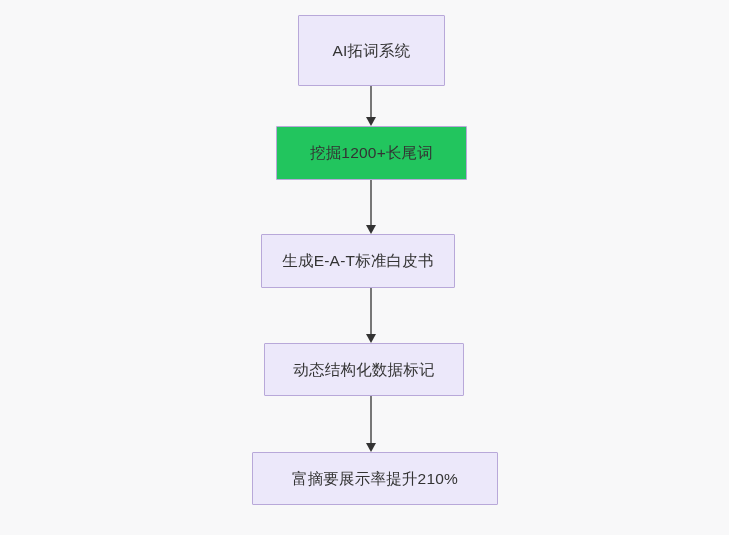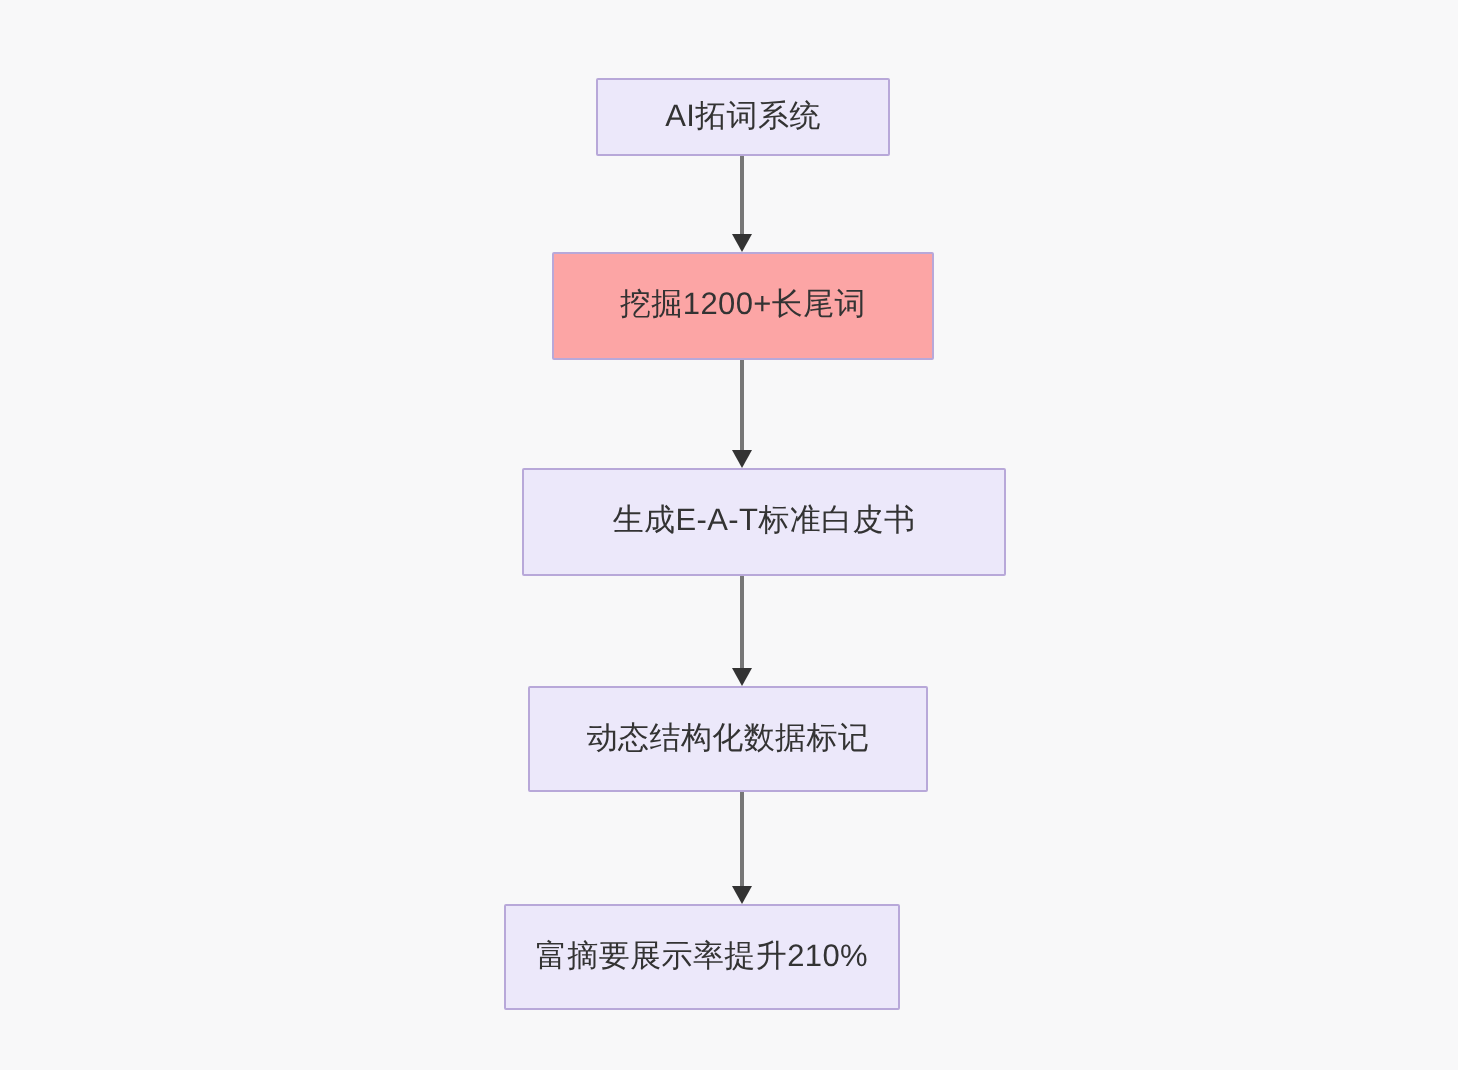--- a/index.html
+++ b/index.html
@@ -65,30 +65,30 @@
           <polygon points="366,334 376,334 371,343" fill="#333333"></polygon>
         </g>
         <g>
           <line x1="371" y1="396" x2="371" y2="443" stroke="#777777" stroke-width="2"></line>
           <polygon points="366,443 376,443 371,452" fill="#333333"></polygon>
         </g>
       </g>
   </svg>
 
   <div id="nodes-group">
-      <div class="flow-node" style="left: 298px; top: 15px; width: 147px; height: 39px; background: rgb(236, 232, 250); border-color: rgb(184, 168, 217); margin-top: 24px;">
+      <div class="flow-node" style="left: 298px; top: 15px; width: 147px; height: 71px; background: rgb(236, 232, 250); border-color: rgb(184, 168, 217);">
         <span class="flow-node-label" style="color: rgb(51, 51, 51);">AI拓词系统</span>
       </div>
-      <div class="flow-node" style="left: 276px; top: 126px; width: 191px; height: 54px; background: #fca5a5; border-color: rgb(184, 168, 217);">
+      <div class="flow-node" style="left: 276px; top: 126px; width: 191px; height: 54px; background: #22c55e; border-color: rgb(184, 168, 217);">
         <span class="flow-node-label" style="color: rgb(51, 51, 51);">挖掘1200+长尾词</span>
       </div>
-      <div class="flow-node" style="left: 261px; top: 234px; width: 242px; height: 54px; background: rgb(236, 232, 250); border-color: rgb(184, 168, 217); justify-content: center;">
+      <div class="flow-node" style="left: 261px; top: 234px; width: 194px; height: 54px; background: rgb(236, 232, 250); border-color: rgb(184, 168, 217); justify-content: center;">
         <span class="flow-node-label" style="color: rgb(51, 51, 51);">生成E-A-T标准白皮书</span>
       </div>
       <div class="flow-node" style="left: 264px; top: 343px; width: 200px; height: 53px; background: rgb(236, 232, 250); border-color: rgb(184, 168, 217);">
         <span class="flow-node-label" style="color: rgb(51, 51, 51);">动态结构化数据标记</span>
       </div>
-      <div class="flow-node" style="left: 252px; top: 452px; width: 198px; height: 53px; background: rgb(236, 232, 250); border-color: rgb(184, 168, 217);">
+      <div class="flow-node" style="left: 252px; top: 452px; width: 246px; height: 53px; background: rgb(236, 232, 250); border-color: rgb(184, 168, 217);">
         <span class="flow-node-label" style="color: rgb(51, 51, 51);">富摘要展示率提升210%</span>
       </div>
     </div>
 
 </div>
 
 </body></html>

